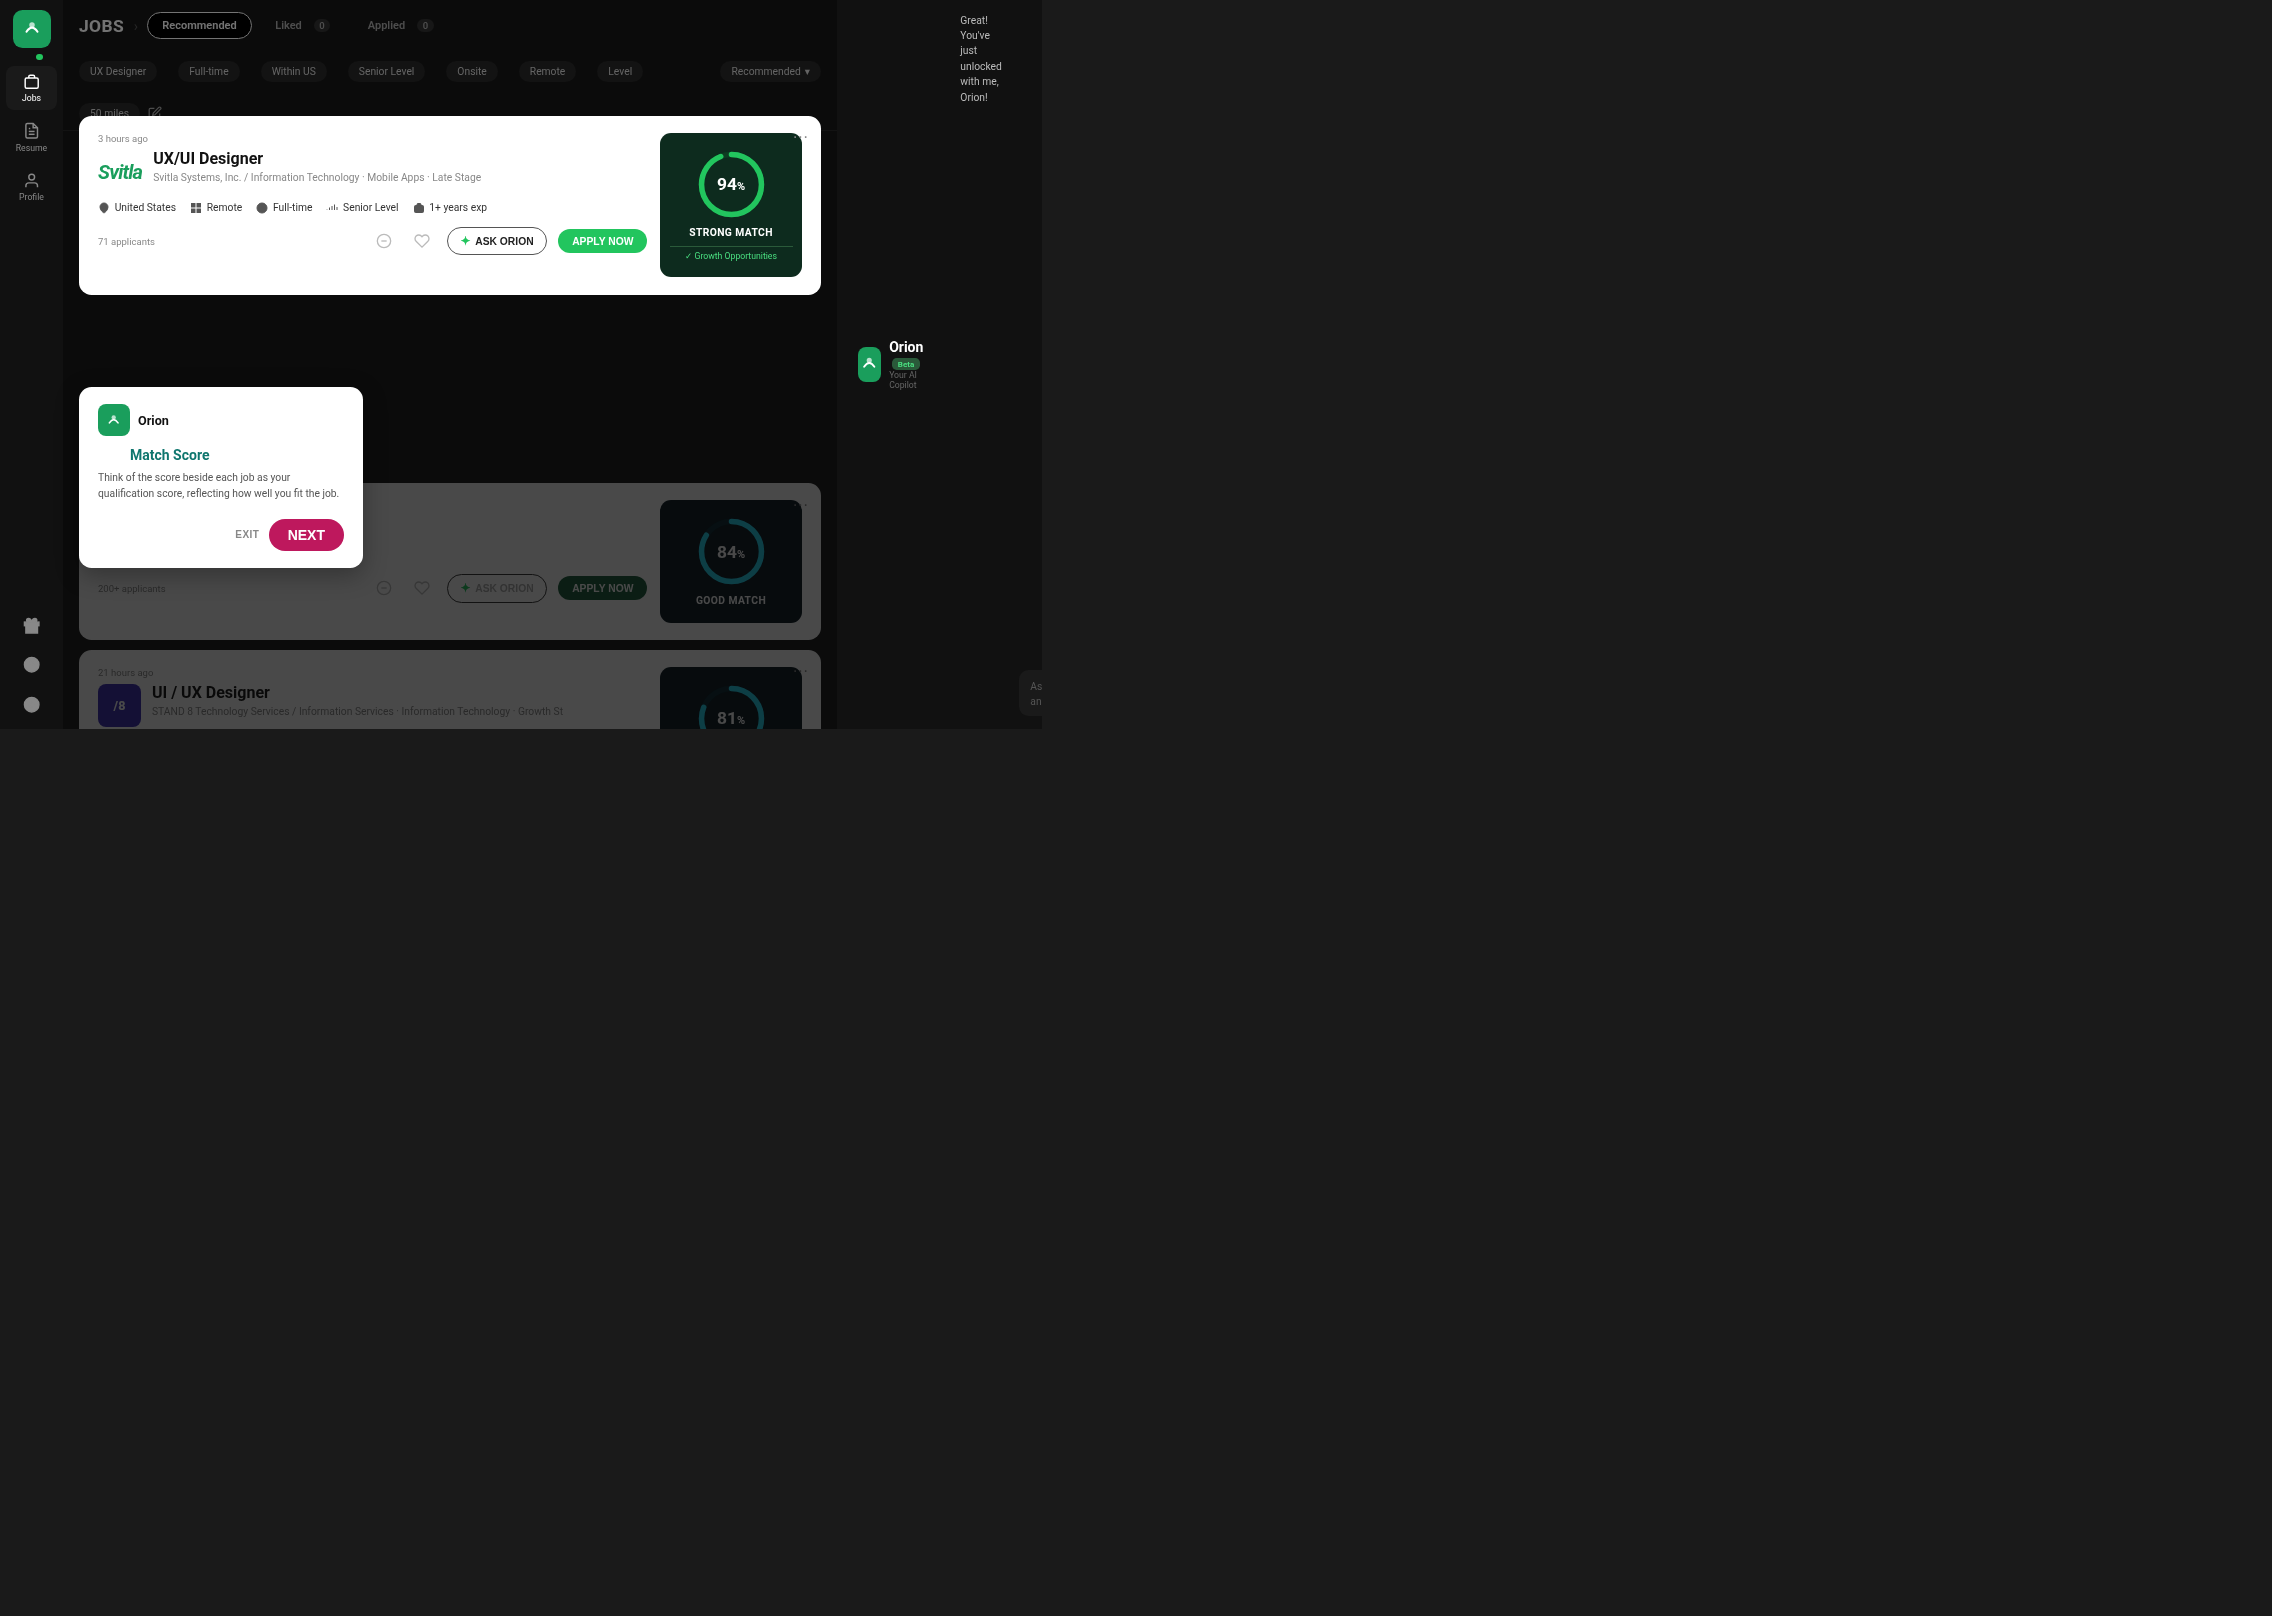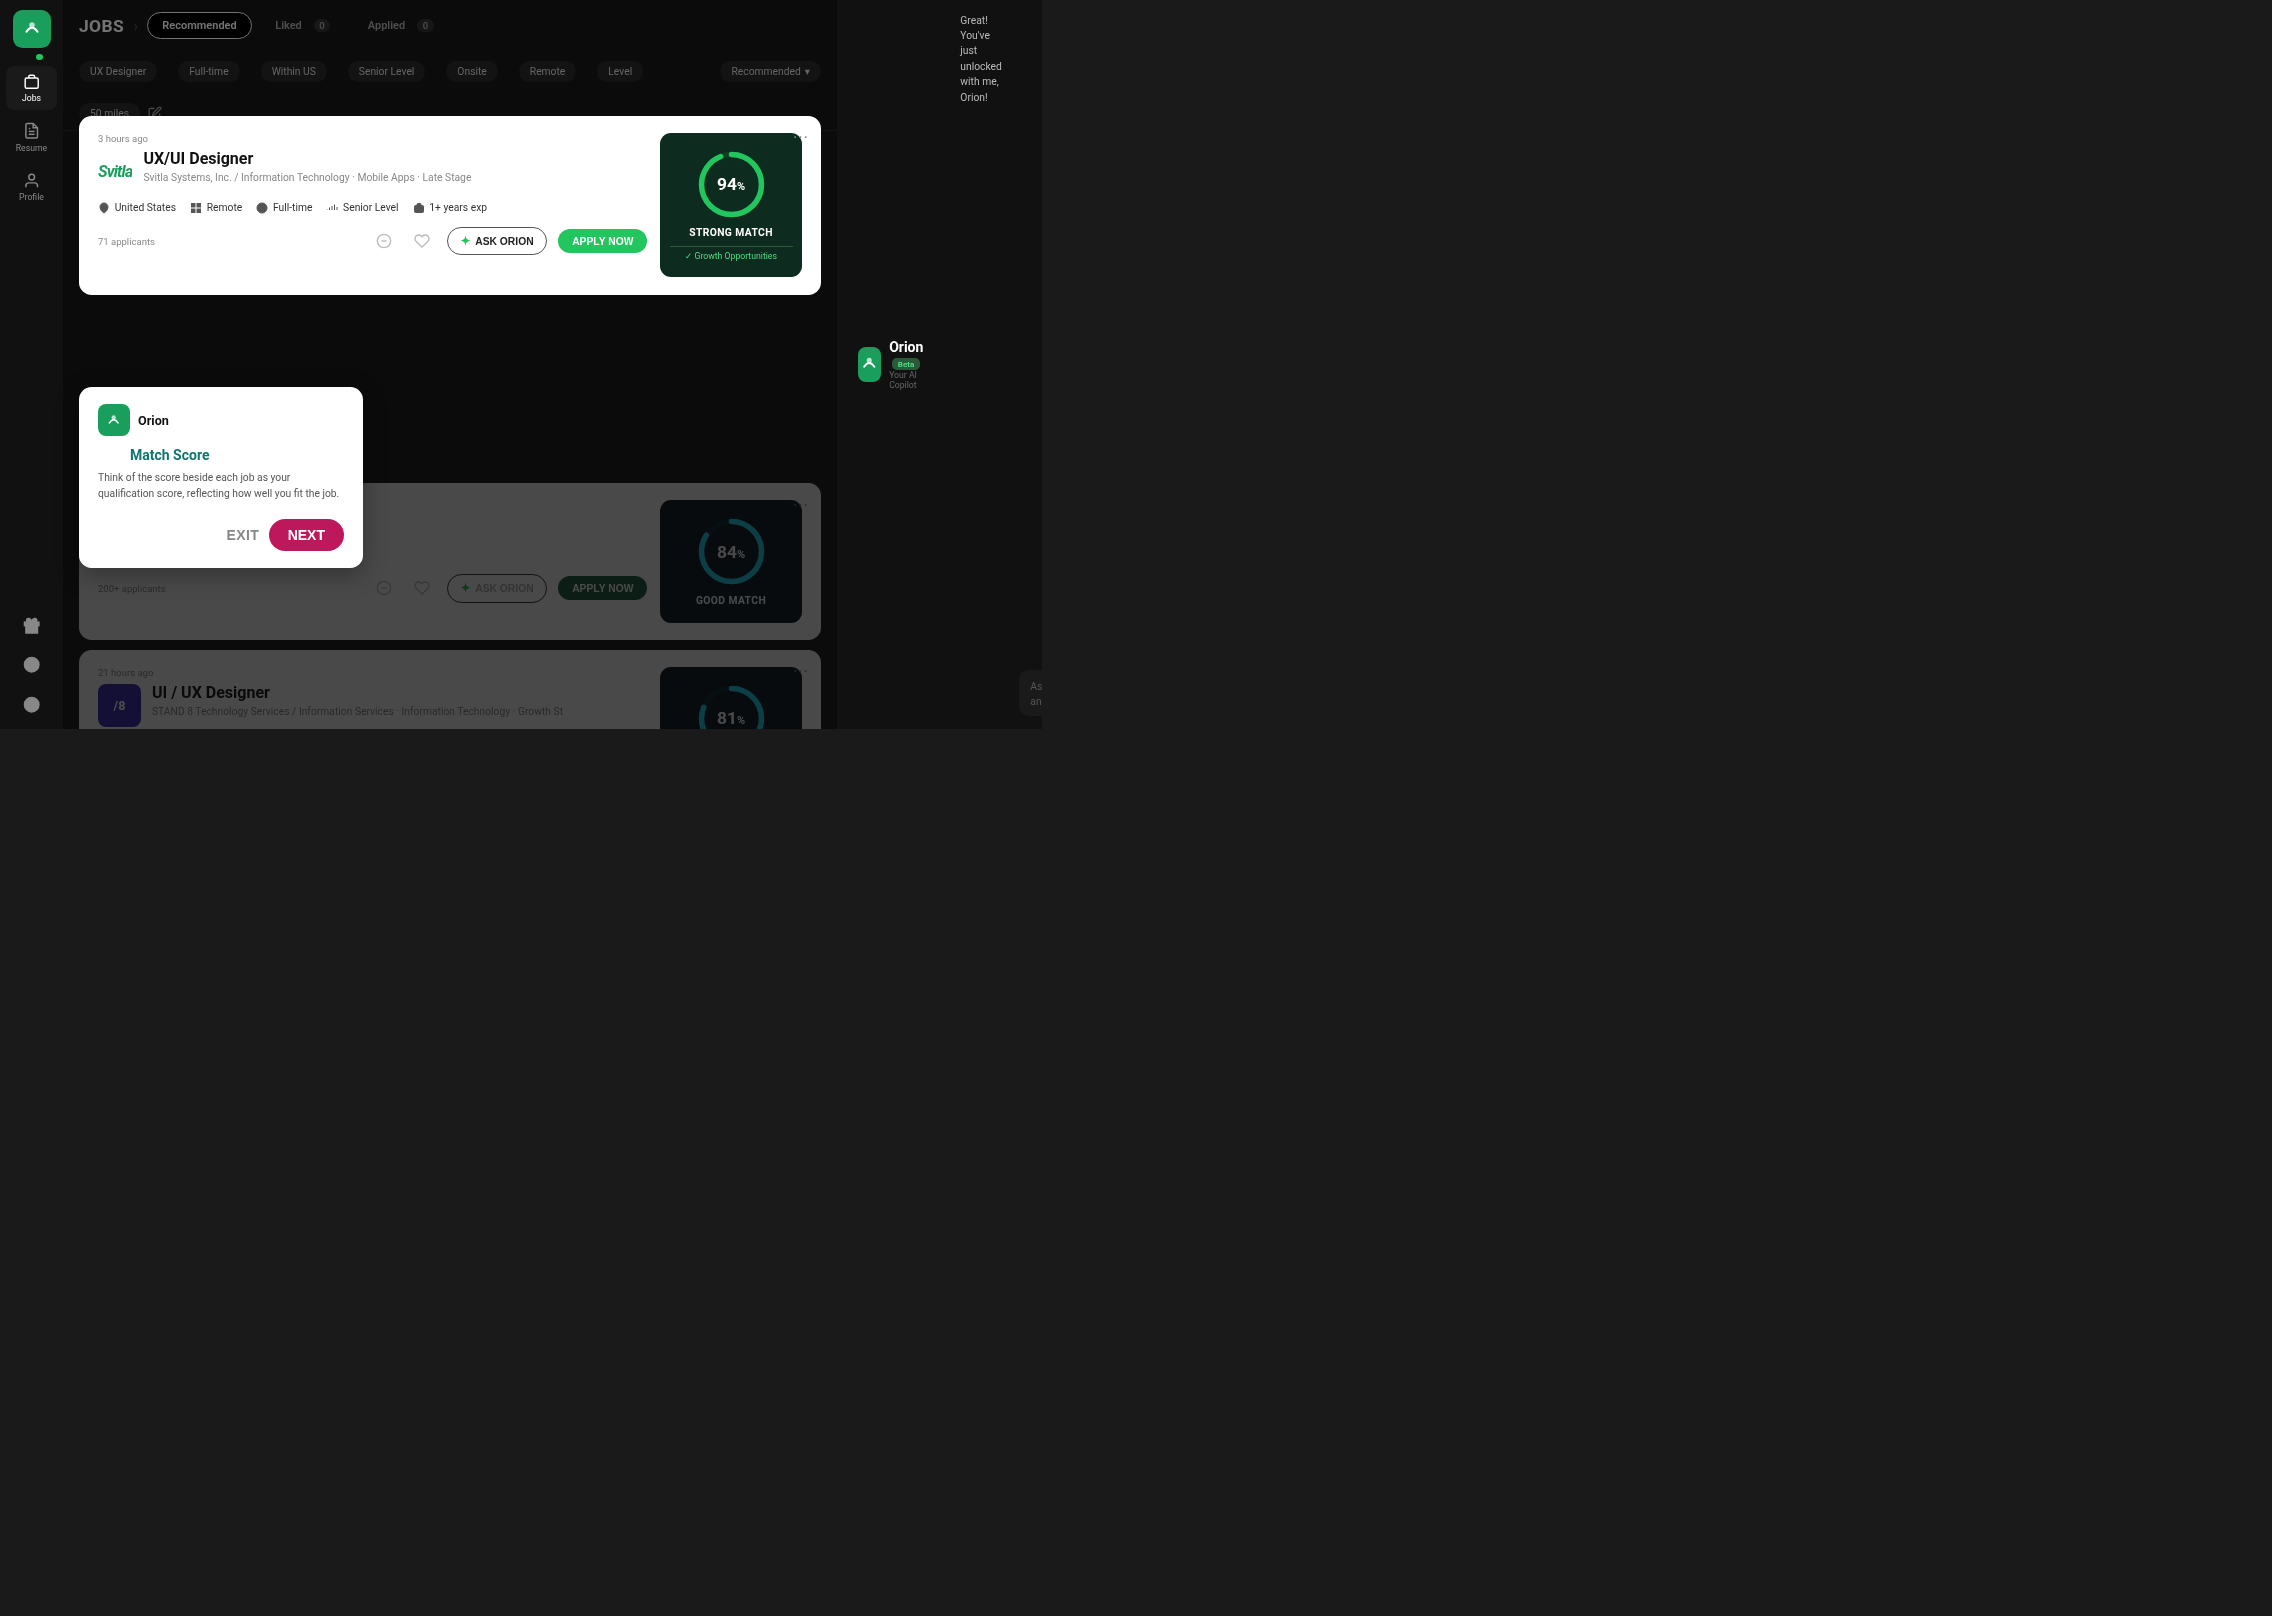--- a/index.html
+++ b/index.html
@@ -444,21 +444,21 @@
       line-height: 1.6;
       margin-bottom: 16px;
     }
     .tooltip-actions {
       display: flex;
       align-items: center;
       justify-content: flex-end;
       gap: 9.5px;
     }
     .tooltip-exit-btn {
-      font-size: 14px;
+      font-size: 10px;
       color: #888;
       background: transparent;
       border: none;
       cursor: pointer;
       font-weight: 600;
       text-transform: uppercase;
       letter-spacing: 0.4px;
     }
     .tooltip-next-btn {
       padding: 8px 19px;
@@ -474,21 +474,21 @@
     
     .company-logo {
       display: flex;
       align-items: center;
       justify-content: center;
       border-radius: 6.3px;
       overflow: hidden;
       flex-shrink: 0;
     }
     .svitla-logo {
-      font-size: 16px;
+      font-size: 20px;
       font-weight: 700;
       color: #1a9e5c;
       font-style: italic;
       letter-spacing: -0.8px;
     }
     .stand8-logo {
       width: 43px;
       height: 43px;
       background: #3a2db5;
       border-radius: 8px;

